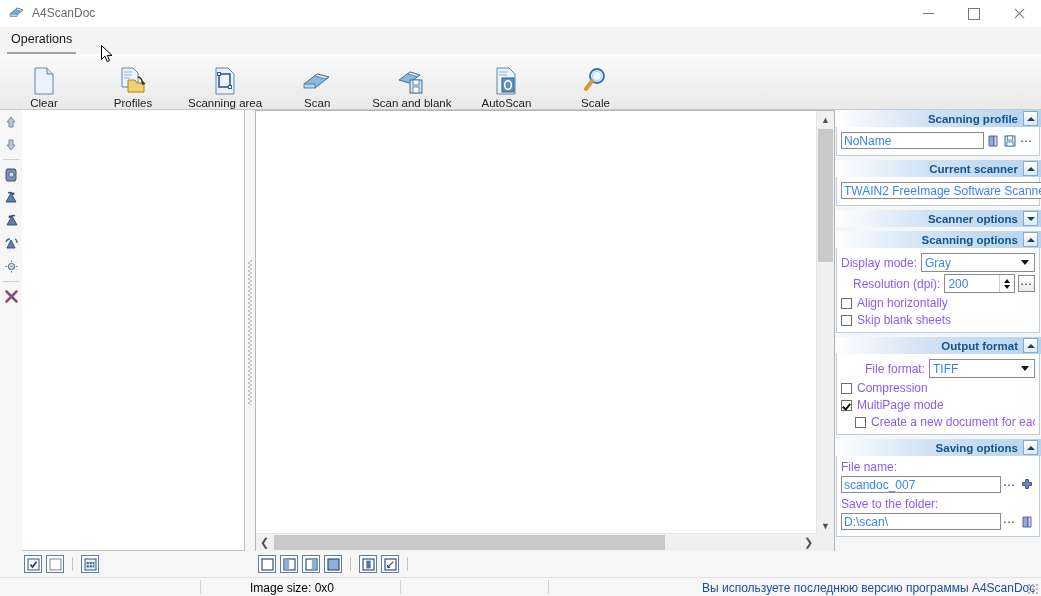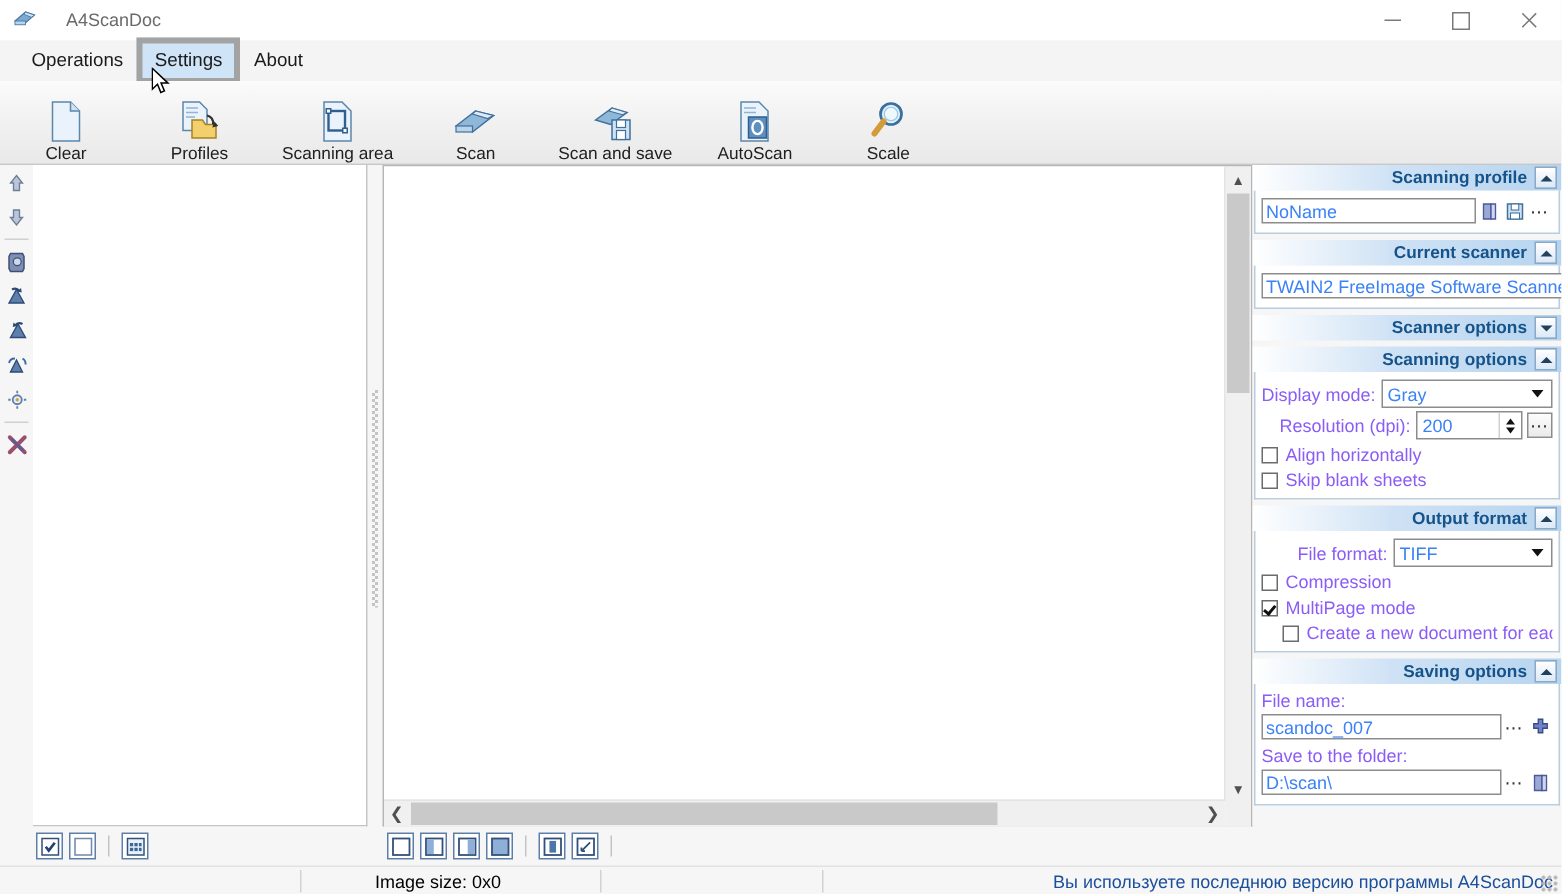--- a/index.html
+++ b/index.html
@@ -6,35 +6,35 @@
   body{
     width:1041px;height:596px;overflow:hidden;
     font-family:"Liberation Sans",sans-serif;
     font-size:12px;color:#000;background:#ffffff;
     -webkit-font-smoothing:antialiased;
   }
   .app{position:relative;width:1041px;height:596px;background:#f6f6f6;}
 
   
   .titlebar{position:absolute;left:0;top:0;width:1041px;height:27px;background:#ffffff;}
-  .title-left{position:absolute;left:8px;top:4px;display:flex;align-items:center;gap:19px;}
+  .title-left{position:absolute;left:8px;top:4px;display:flex;align-items:center;gap:7px;}
   .title-ico{width:17px;height:17px;position:relative;}
   .title-text{font-size:12px;color:#6a6a6a;}
   .winbtns{position:absolute;right:0;top:0;display:flex;}
   .winbtn{width:45px;height:27px;display:flex;align-items:center;justify-content:center;}
   .wb-min{width:11px;height:1px;background:#7a7a7a;}
   .wb-max{width:10px;height:10px;border:1px solid #7a7a7a;}
   .wb-close{width:12px;height:12px;position:relative;}
   .wb-close:before,.wb-close:after{content:"";position:absolute;left:0;top:5px;width:13px;height:1px;background:#7a7a7a;}
   .wb-close:before{transform:rotate(45deg);}
   .wb-close:after{transform:rotate(-45deg);}
 
   
   .menubar{position:absolute;left:0;top:27px;width:1041px;height:27px;background:#f4f4f4;border-bottom:1px solid #dcdcdc;}
-  .menu-items{position:absolute;left:12px;top:0;display:flex;height:27px;align-items:center;}
+  .menu-items{position:absolute;left:2px;top:0;display:flex;height:27px;align-items:center;flex-direction:column;}
   .menu-item{padding:5px 9px 6px 9px;font-size:12.5px;color:#1a1a1a;line-height:14px;}
   .menu-item.hl{background:#cfe4f7;border:4px solid #a3a3a3;padding:4px 8px 5px 8px;}
 
   
   .toolbar{position:absolute;left:0;top:54px;width:1041px;height:55px;
     background:linear-gradient(to bottom,#fbfbfb 0%,#f1f1f1 50%,#e9e9e9 100%);
     border-bottom:1px solid #c8c8c8;display:flex;align-items:flex-end;}
   .tb-btn{width:auto;min-width:68px;display:flex;flex-direction:column;align-items:center;justify-content:flex-start;
     padding:3px 10px 0 10px;position:relative;}
   .tb-sep{width:1px;margin:4px 0;background:#cfcfcf;}
@@ -205,21 +205,21 @@
     <div class="tb-btn">
       <span class="tb-ico">
         <svg width="30" height="30" viewBox="0 0 30 30">
           <path d="M2 14 L13 6 L23 9 L12 17 Z" fill="#8fb7d8" stroke="#41709c" stroke-width="1"></path>
           <path d="M13 6 L23 9 L20 10.5 L11 8 Z" fill="#dcebf7" stroke="#41709c" stroke-width="0.7"></path>
           <rect x="13" y="14" width="12" height="13" fill="#cfe2f3" stroke="#41709c" stroke-width="1"></rect>
           <rect x="16" y="14" width="6" height="5" fill="#fff" stroke="#41709c" stroke-width="0.8"></rect>
           <rect x="16" y="21" width="6" height="6" fill="#fff" stroke="#41709c" stroke-width="0.8"></rect>
         </svg>
       </span>
-      <span class="tb-lbl">Scan and save</span>
+      <span class="tb-lbl">Scan and blank</span>
     </div>
     <div class="tb-sep"></div>
 
     <div class="tb-btn">
       <span class="tb-ico">
         <svg width="26" height="30" viewBox="0 0 26 30">
           <path d="M4 2 h12 l6 6 v20 h-18 z" fill="#eaf3fb" stroke="#5d86ab" stroke-width="1"></path>
           <path d="M6 6 h8 M6 9 h8" stroke="#8fb4d4" stroke-width="1"></path>
           <rect x="9" y="12" width="12" height="14" fill="#5e8fc0" stroke="#2d5f8f" stroke-width="1"></rect>
           <ellipse cx="15" cy="19" rx="3.4" ry="4.4" fill="none" stroke="#fff" stroke-width="1.6"></ellipse>

